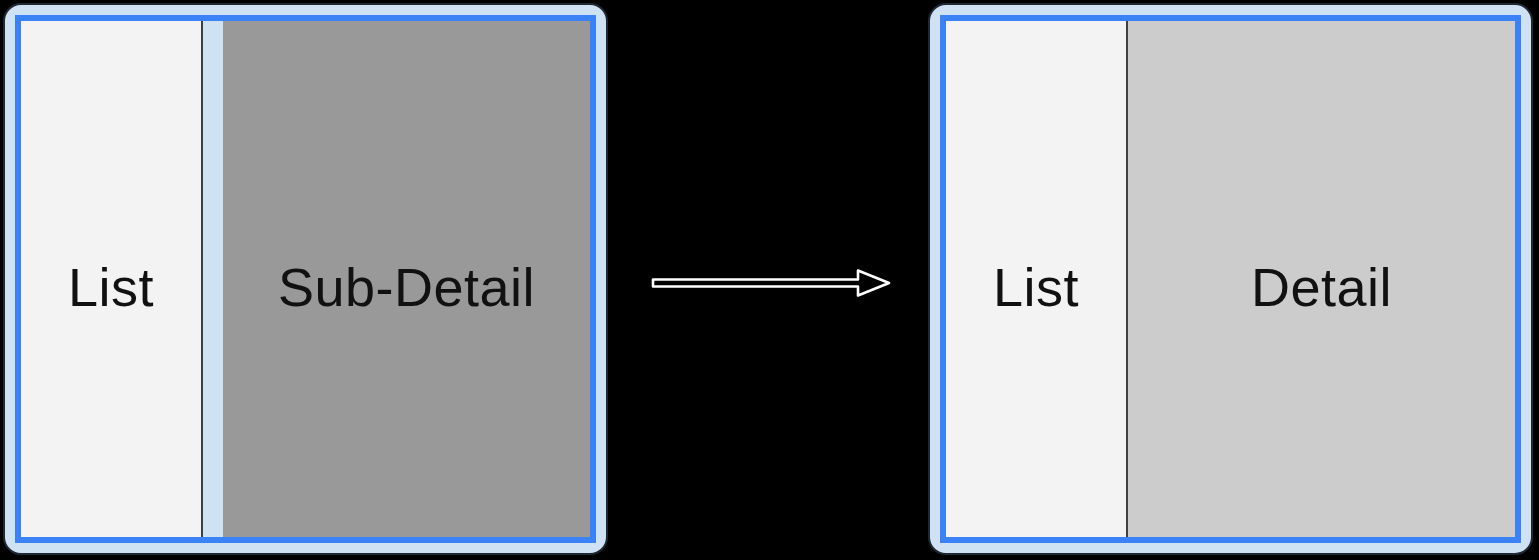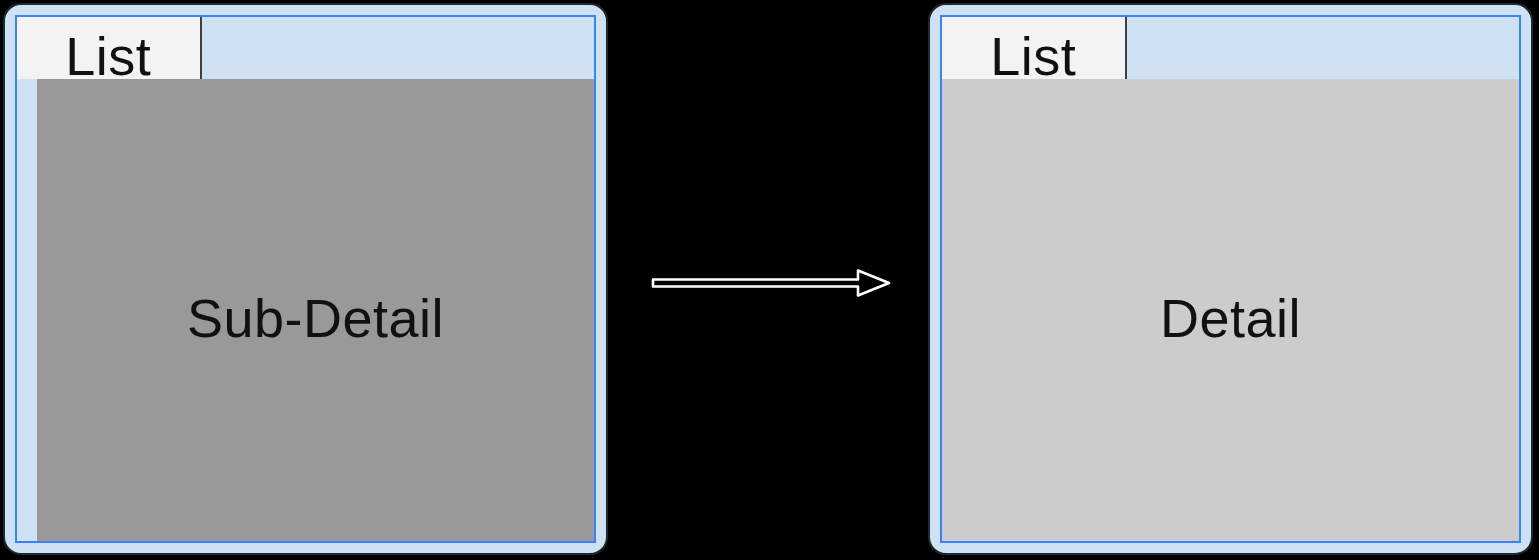--- a/index.html
+++ b/index.html
@@ -28,24 +28,24 @@
     box-sizing: border-box;
   }
   .device-before { left: 3px; }
   .device-after  { left: 928px; }
   .screen {
     position: absolute;
     top: 10px;
     left: 10px;
     right: 10px;
     bottom: 10px;
-    border: 2px solid #3b82f6;
+    border: 6px solid #3b82f6;
     box-sizing: border-box;
     display: flex;
-    flex-direction: column;
+    flex-direction: row;
     overflow: hidden;
   }
   .panel {
     display: flex;
     align-items: center;
     justify-content: center;
   }
   .panel-list {
     width: 32%;
     background: #f3f3f3;

